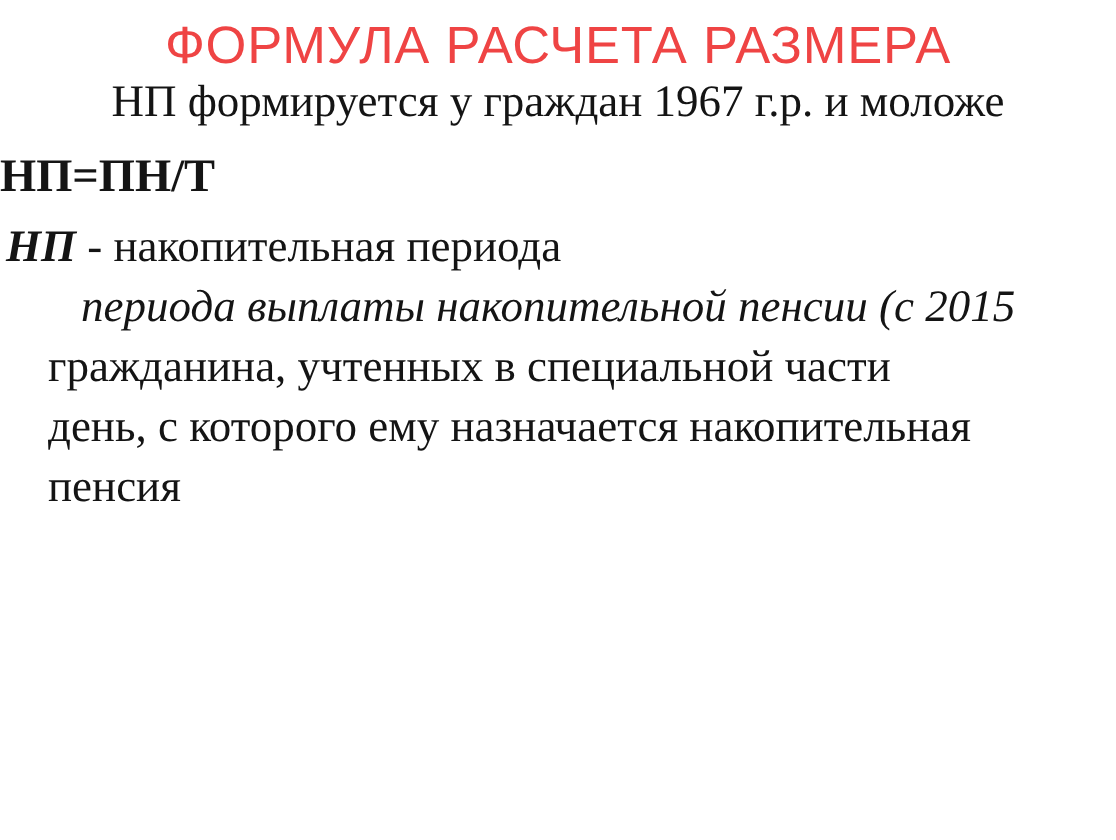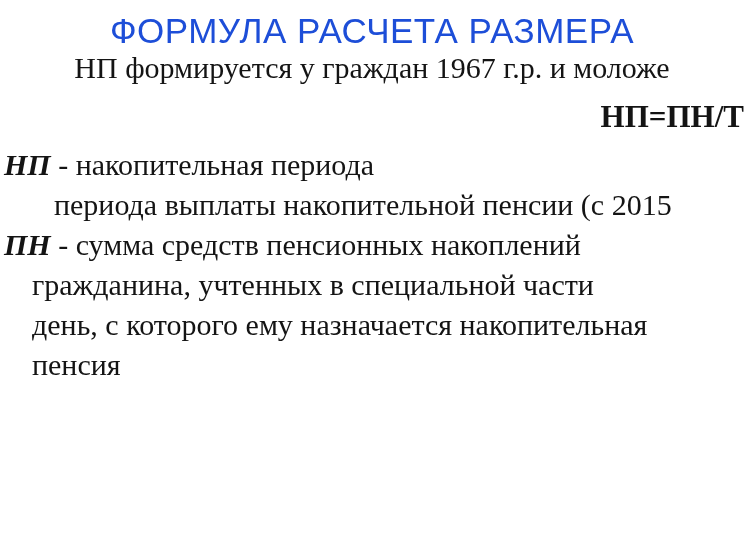--- a/index.html
+++ b/index.html
@@ -16,51 +16,51 @@
     overflow: hidden;
     box-sizing: border-box;
     padding-top: 10px;
   }
   .title {
     font-family: "Liberation Sans", sans-serif;
     font-size: 35px;
     font-weight: 400;
     line-height: 41px;
     text-align: center;
-    color: #1d4ed8;
+    color: #ef4444;
     letter-spacing: 0.5px;
   }
   .intro {
     font-family: "Liberation Serif", serif;
     font-size: 30px;
     line-height: 34px;
     text-align: center;
   }
   .formula {
     font-family: "Liberation Serif", serif;
     font-size: 31px;
     font-weight: bold;
-    text-align: right;
+    text-align: left;
     margin-top: 14px;
   }
   .definitions {
     margin-top: 10px;
     padding-left: 4px;
     font-family: "Liberation Serif", serif;
     font-size: 30px;
     line-height: 40px;
   }
   .def-row {
     white-space: nowrap;
   }
   .def-term {
     font-weight: bold;
     font-style: italic;
   }
-  .indent-a { padding-left: 50px; }
+  .indent-a { padding-left: 50px; font-style: italic; }
   .indent-b { padding-left: 39px; }
   .indent-c { padding-left: 28px; }
 </style>
 </head>
 <body>
 
 <div class="slide">
 
   <div class="title">
     <div>ФОРМУЛА РАСЧЕТА РАЗМЕРА</div>
@@ -71,21 +71,20 @@
   <div class="formula">НП=ПН/Т</div>
 
   <div class="definitions">
 
     <div class="def-row"><span class="def-term">НП</span> <span>- накопительная периода</span></div>
 
 
     <div class="def-row indent-a"><span>периода выплаты накопительной пенсии (с 2015</span></div>
 
 
-    <div class="def-row"><span class="def-term">ПН</span> <span>- сумма средств пенсионных накоплений</span></div>
 
     <div class="def-row indent-c"><span>гражданина, учтенных в специальной части</span></div>
 
 
     <div class="def-row indent-c"><span>день, с которого ему назначается накопительная</span></div>
 
     <div class="def-row indent-c"><span>пенсия</span></div>
 
   </div>
 

